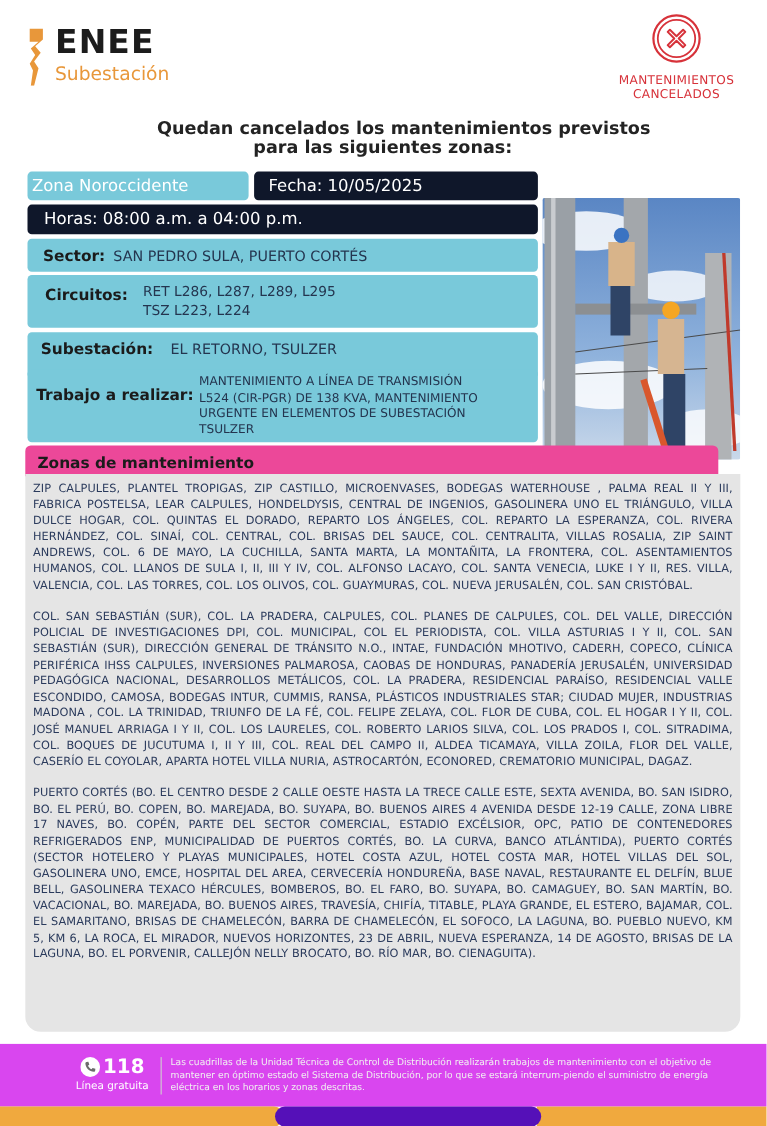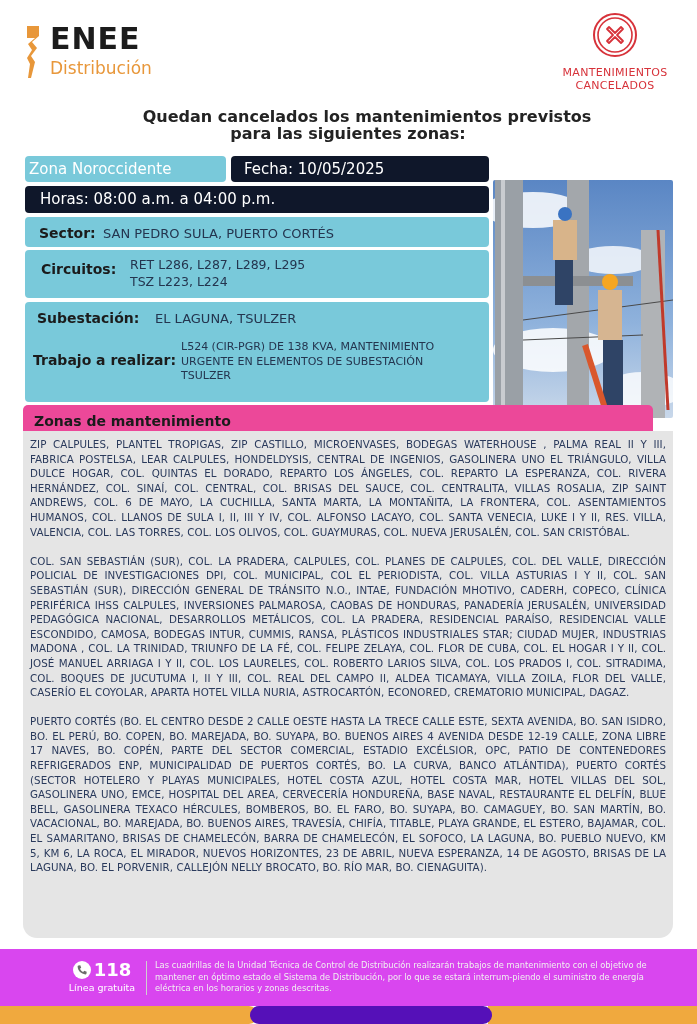--- a/index.html
+++ b/index.html
@@ -60,21 +60,21 @@
   .bar-orange-right { position: absolute; left: 488px; top: 1006px; width: 209px; height: 18px; background: #f0a93e; }
 </style>
 </head>
 <body>
 
 <div class="logo">
   <svg class="logo-mark" viewBox="0 0 14 52">
     <path d="M1 0 H13 V10 L6 16 L11 22 L5 30 L9 36 L5 52 H2 L4 38 L1 32 L6 24 L2 18 L9 12 H1 Z" fill="#e8973a"></path>
   </svg>
   <div class="logo-enee">ENEE</div>
-  <div class="logo-sub">Distribución</div>
+  <div class="logo-sub">Subestación</div>
 </div>
 
 <div class="cancel-badge">
   <svg class="cancel-icon" viewBox="0 0 46 46">
     <circle cx="23" cy="23" r="21" fill="none" stroke="#d7323a" stroke-width="2"></circle>
     <circle cx="23" cy="23" r="17" fill="none" stroke="#d7323a" stroke-width="1.6"></circle>
     <path d="M15 17 L17 15 L23 21 L29 15 L31 17 L25 23 L31 29 L29 31 L23 25 L17 31 L15 29 L21 23 Z" fill="none" stroke="#d7323a" stroke-width="1.8" stroke-linejoin="round"></path>
   </svg>
   <div class="cancel-text">
     <div>MANTENIMIENTOS</div>
@@ -103,26 +103,27 @@
 </div>
 
 <div class="box teal circuitos">
   <span class="txt label" style="left:16px; top:11px;">Circuitos:</span>
   <span class="txt val" style="left:105px; top:7px;">RET L286, L287, L289, L295</span>
   <span class="txt val" style="left:105px; top:24px;">TSZ L223, L224</span>
 </div>
 
 <div class="box teal subest">
   <span class="txt label" style="left:12px; top:8px;">Subestación:</span>
-  <span class="txt val" style="left:130px; top:9px; font-size:13px;">EL LAGUNA, TSULZER</span>
+  <span class="txt val" style="left:130px; top:9px; font-size:13px;">EL RETORNO, TSULZER</span>
 </div>
 
 <div class="box teal trabajo">
   <span class="txt label" style="left:8px; top:16px;">Trabajo a realizar:</span>
   <div style="position:absolute; left:156px; top:4px; font-size:11px; line-height:14.5px; color:#24354f; white-space:nowrap;">
+    <div>MANTENIMIENTO A LÍNEA DE TRANSMISIÓN</div>
     <div>L524 (CIR-PGR) DE 138 KVA,  MANTENIMIENTO</div>
     <div>URGENTE EN ELEMENTOS DE SUBESTACIÓN</div>
     <div>TSULZER</div>
   </div>
 </div>
 
 <div class="photo">
   <svg width="180" height="238" viewBox="0 0 180 238">
     <defs>
       <linearGradient id="sky" x1="0" y1="0" x2="0" y2="1">

